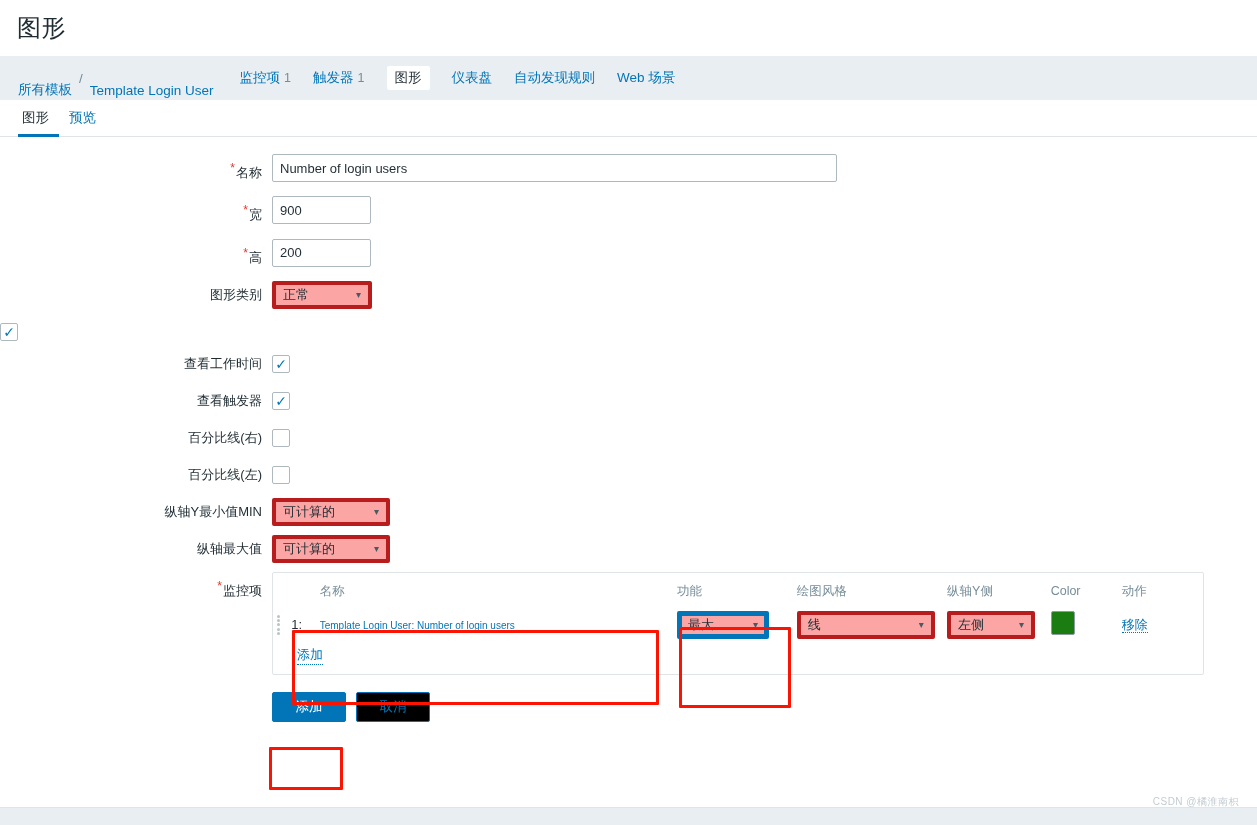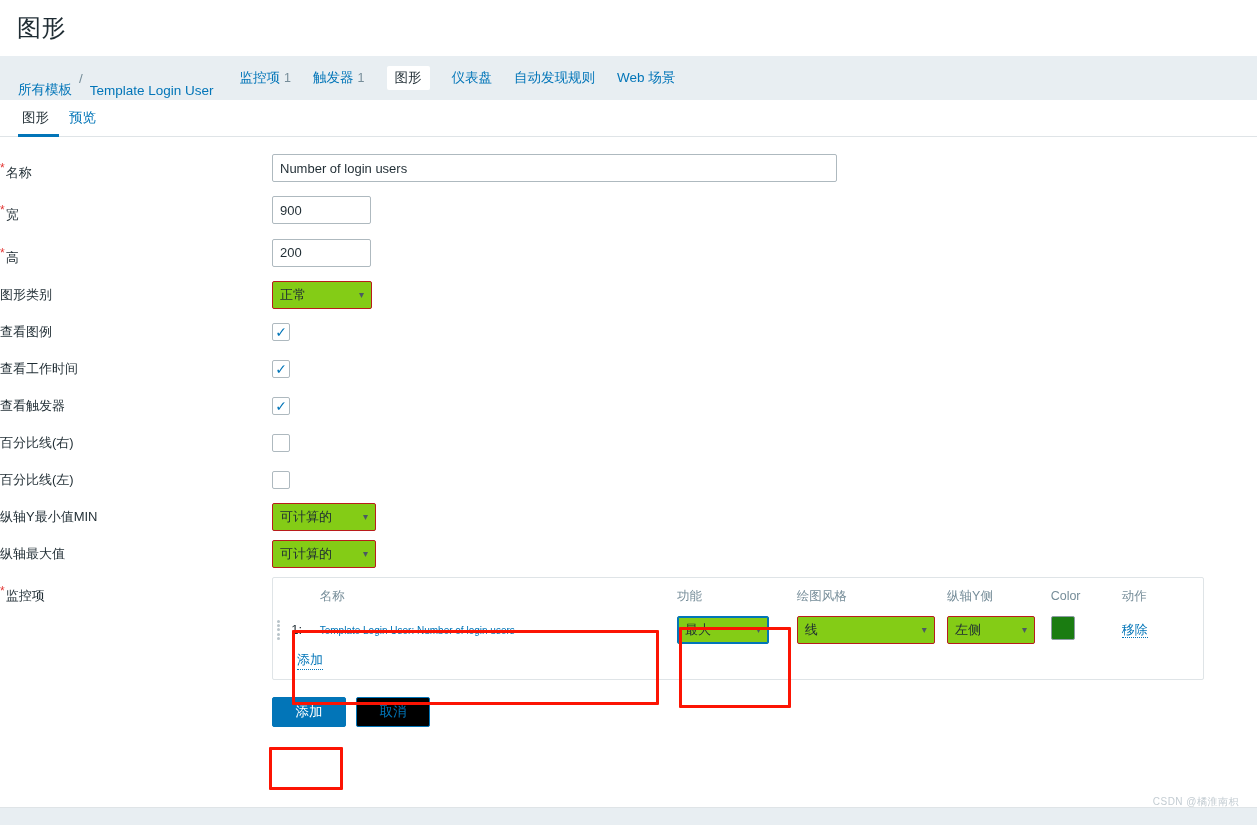--- a/index.html
+++ b/index.html
@@ -96,20 +96,21 @@
 
   
   .form-area { padding-top: 17px; }
   .form-row {
     display: flex;
     align-items: flex-start;
     margin-bottom: 9px;
   }
   .form-label {
     width: 272px;
+    text-align: right;
     padding-right: 10px;
     font-size: 13px;
     color: #1f2c33;
     line-height: 28px;
     white-space: nowrap;
     flex: 0 0 272px;
   }
   .req { color: #e33734; margin-right: 1px; font-size: 12px; vertical-align: super; }
   .form-field { flex: 1; min-width: 0; }
 
@@ -122,40 +123,40 @@
     color: #1f2c33;
     padding: 0 7px;
     border-radius: 2px;
     outline: none;
   }
   input.w-name { width: 565px; }
   input.w-num  { width: 99px; }
 
   .zselect {
     height: 28px;
-    border: 1px solid #b91c1c;
-    background: #84cc16;
+    border: 4px solid #b91c1c;
+    background: #fca5a5;
     border-radius: 2px;
     display: inline-flex;
     align-items: center;
     justify-content: space-between;
     padding: 0 7px;
     font-size: 13px;
     color: #1f2c33;
     cursor: pointer;
     user-select: none;
   }
   .zselect .caret {
     margin-left: 10px;
     color: #4b5a62;
     font-size: 10px;
     line-height: 1;
   }
   .sel-gtype { width: 100px; }
-  .sel-ymin, .sel-ymax { width: 104px; }
+  .sel-ymin, .sel-ymax { width: 118px; }
 
   .zcheck {
     width: 18px; height: 18px;
     border: 1px solid #aeb9bf;
     border-radius: 2px;
     background: #ffffff;
     display: inline-flex;
     align-items: center;
     justify-content: center;
     cursor: pointer;
@@ -391,21 +392,20 @@
     <div class="form-label">图形类别</div>
     <div class="form-field">
       <div class="zselect sel-gtype">
         <span>正常</span>
         <span class="caret">▾</span>
       </div>
     </div>
   </div>
 
   <div class="form-row">
-    <div class="form-label">查看图例</div>
     <div class="form-field">
       <div class="zcheck checked">
         <span class="mark">✓</span>
       </div>
     </div>
   </div>
 
   <div class="form-row">
     <div class="form-label">查看工作时间</div>
     <div class="form-field">

